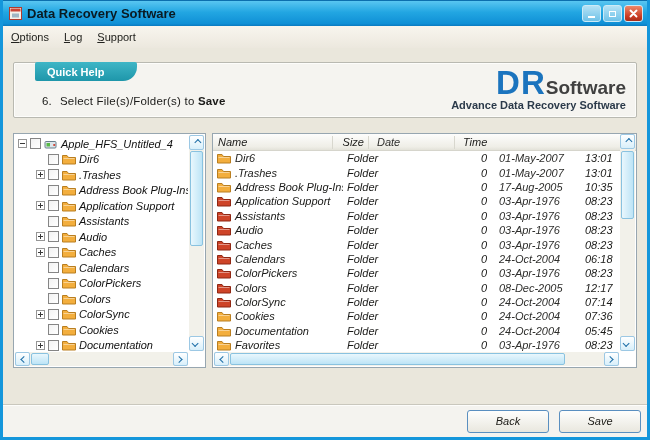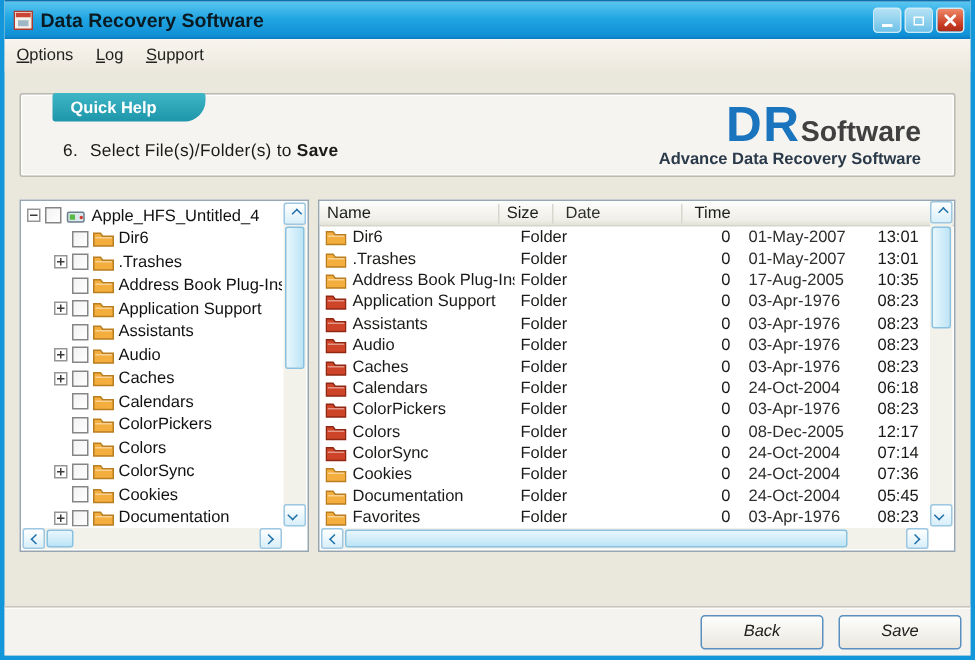--- a/index.html
+++ b/index.html
@@ -50,29 +50,29 @@
     background:linear-gradient(180deg,#3FB6C6,#1E96AA);
     border-radius:2px 2px 14px 2px;
     color:#fff; font-size:11px; font-weight:bold;
     display:flex; align-items:center; padding-left:12px;
   }
   .qh-instruction {
     position:absolute; left:28px; top:32px;
     font-size:11.5px; color:#1A1A18; letter-spacing:.2px;
   }
   .qh-instruction .stepnum { margin-right:8px; }
-  .logo { position:absolute; right:22px; top:5px; text-align:left; }
+  .logo { position:absolute; right:10px; top:5px; text-align:left; }
   .logo-line { display:flex; align-items:baseline; justify-content:flex-end; }
   .logo-dr { font-size:33px; font-weight:bold; letter-spacing:1px; line-height:30px; }
   .logo-sw { font-size:19px; font-weight:bold; }
   .logo-tagline { font-size:11px; font-weight:bold; color:#2B3A4A; margin-top:0px; }
   
   .panels { display:flex; gap:6px; margin-top:15px; height:235px; }
   .panel {
-    background:#fff; border:1px solid #97A6B0; position:relative; overflow:hidden;
+    background:#fff; border:1px solid #97A6B0; position:relative; overflow:hidden;font-style:italic;
   }
   .tree-panel { width:193px; }
   .list-panel { flex:1; }
   
   .tree-items { position:absolute; top:2px; left:0; right:17px; bottom:16px; overflow:hidden; }
   .tree-row { display:flex; align-items:center; height:15.5px; gap:3px; padding-left:22px; font-size:11px; color:#111; white-space:nowrap; }
   .tree-row.root { padding-left:4px; }
   .expander {
     position:relative; width:9px; height:9px; flex:none;
     border:1px solid #969696; background:#fff;
@@ -93,21 +93,21 @@
     font-size:11px; color:#1C1C1A;
     padding-right:16px;
   }
   .list-header > div { border-right:1px solid #D8D7CE; height:13px; line-height:13px; }
   .file-rows { position:absolute; top:17px; left:0; right:16px; bottom:16px; overflow:hidden; }
   .file-row { display:flex; align-items:center; height:14.4px; font-size:11px; color:#1A1A18; white-space:nowrap; }
   .c-name { width:130px; display:flex; align-items:center; gap:4px; padding-left:4px; overflow:hidden; }
   .col-name { width:120px; padding-left:5px; }
   .c-type, .col-type { width:112px; padding-left:4px; }
   .c-size, .col-size { width:36px; text-align:right; padding-right:4px; }
-  .col-size { padding-right:4px;text-align:center; }
+  .col-size { padding-right:4px; }
   .c-date, .col-date { width:86px; padding-left:8px; color:#2E2E2C; }
   .c-time, .col-time { flex:1; padding-left:8px; border-right:none !important; }
   
   .vscroll { position:absolute; top:1px; right:1px; bottom:16px; width:15px; background:#F2F1EA; }
   .list-panel .vscroll { top:0; }
   .hscroll { position:absolute; left:1px; right:17px; bottom:1px; height:14px; background:#F2F1EA; display:flex; align-items:center; }
   .sbtn {
     width:15px; height:14px; flex:none;
     background:linear-gradient(180deg,#FFFFFF,#D8EFFA);
     border:1px solid #9CC8E4; border-radius:2px;

